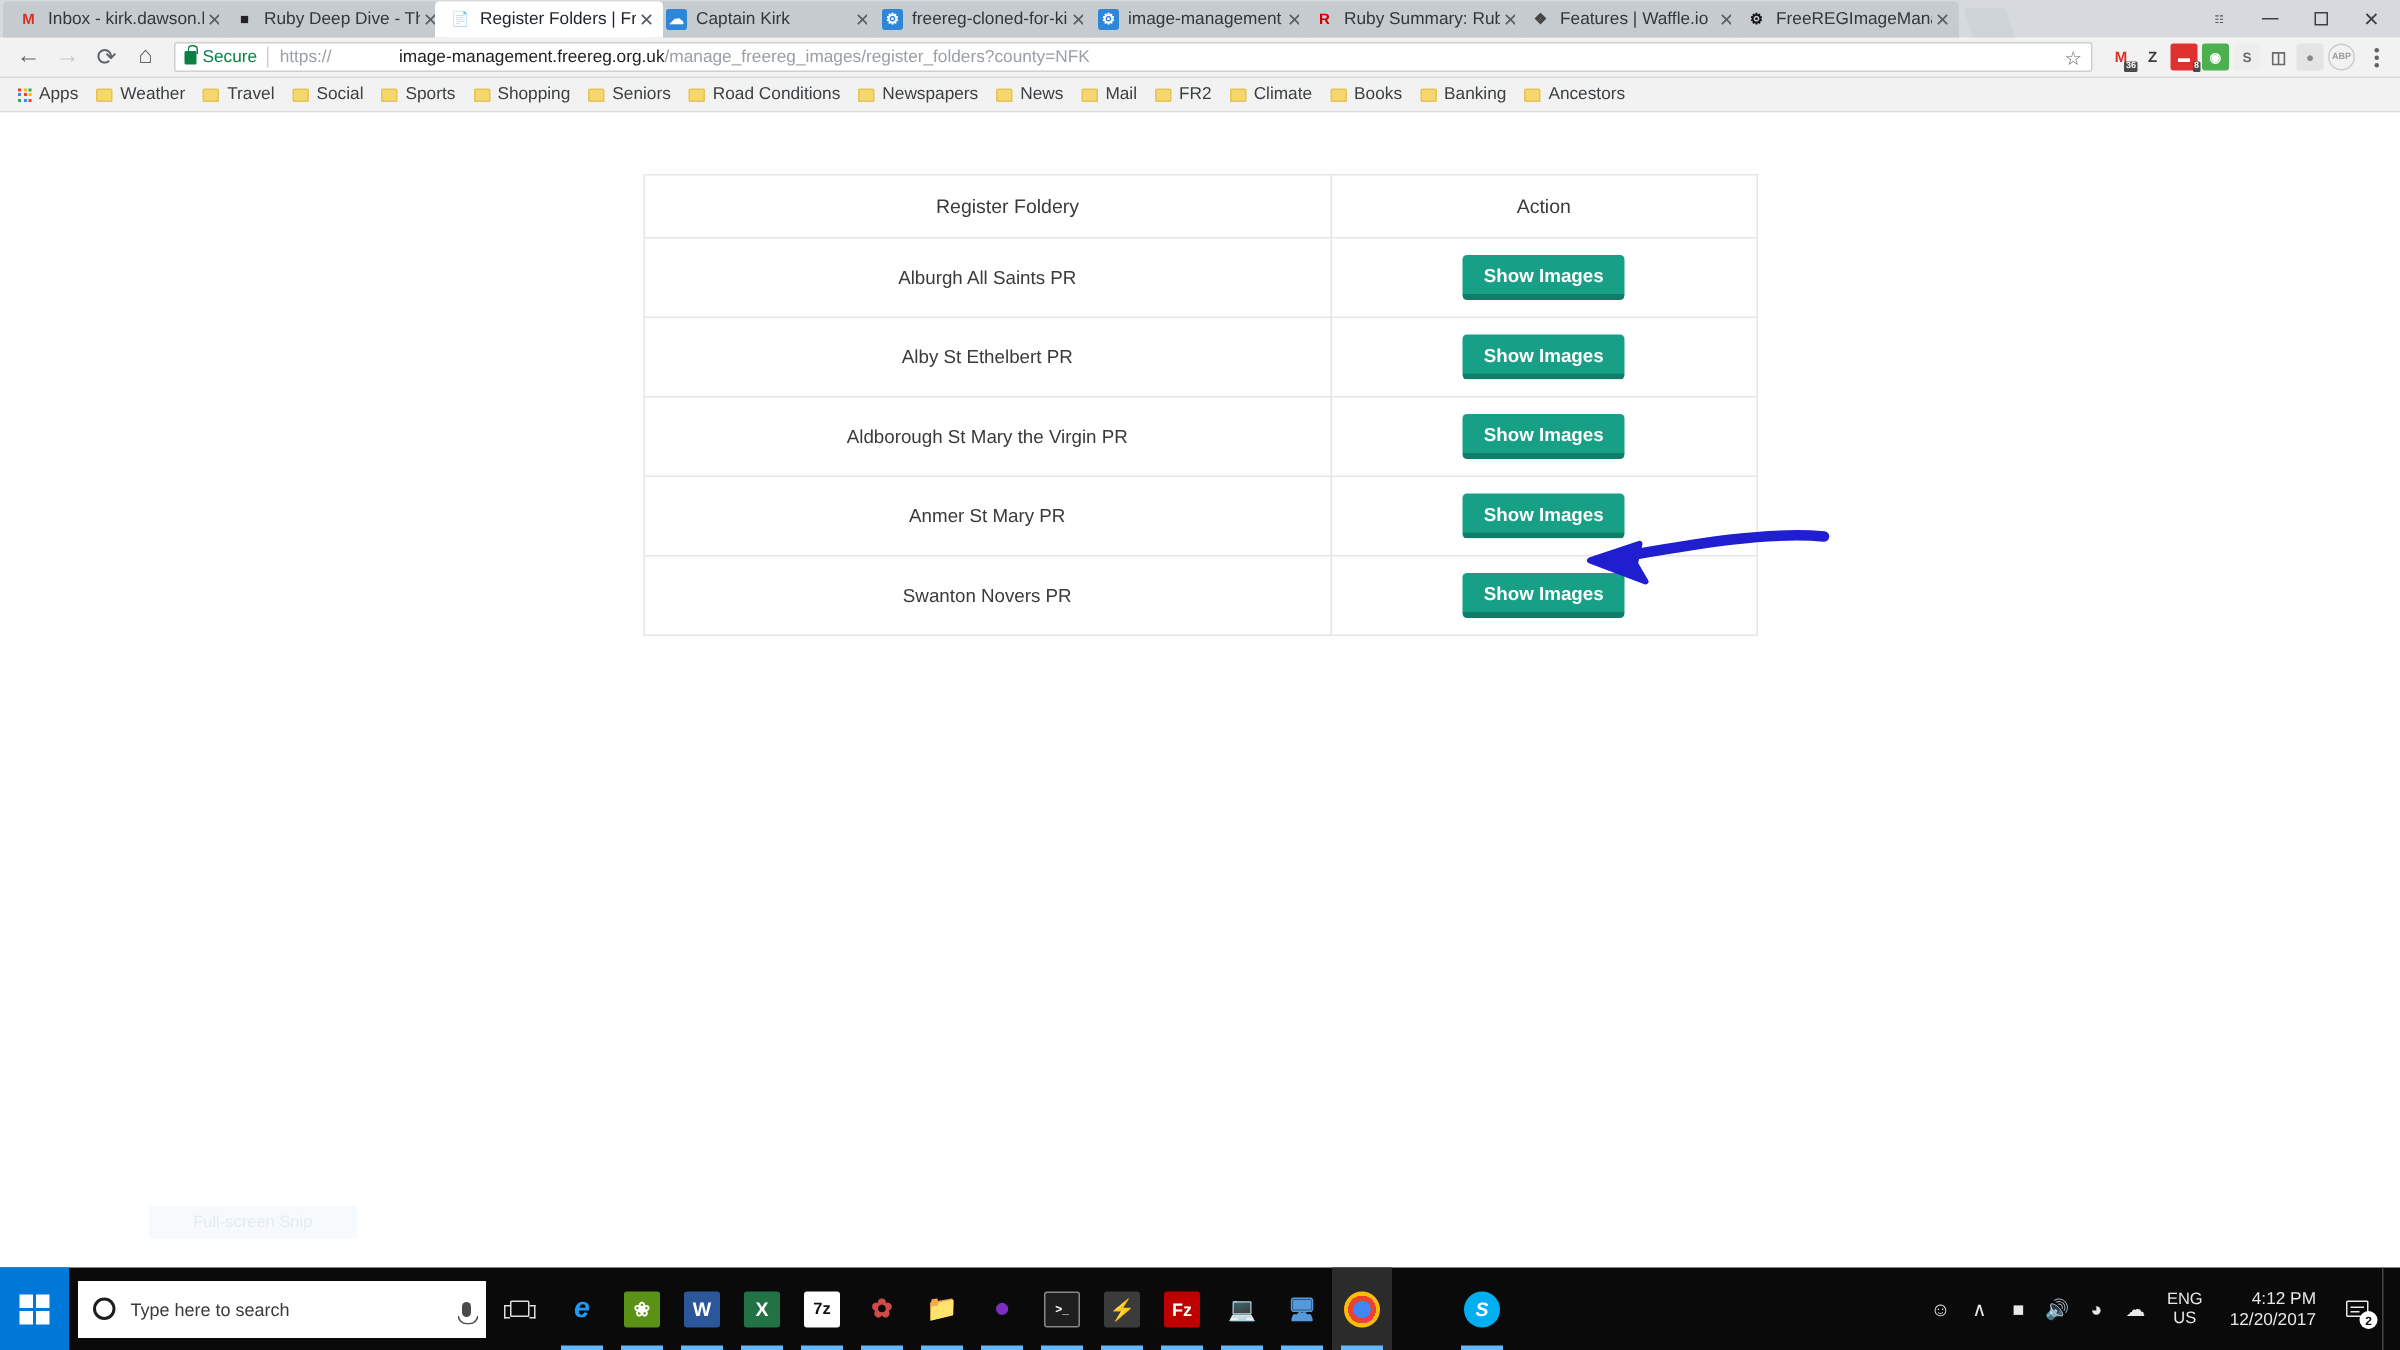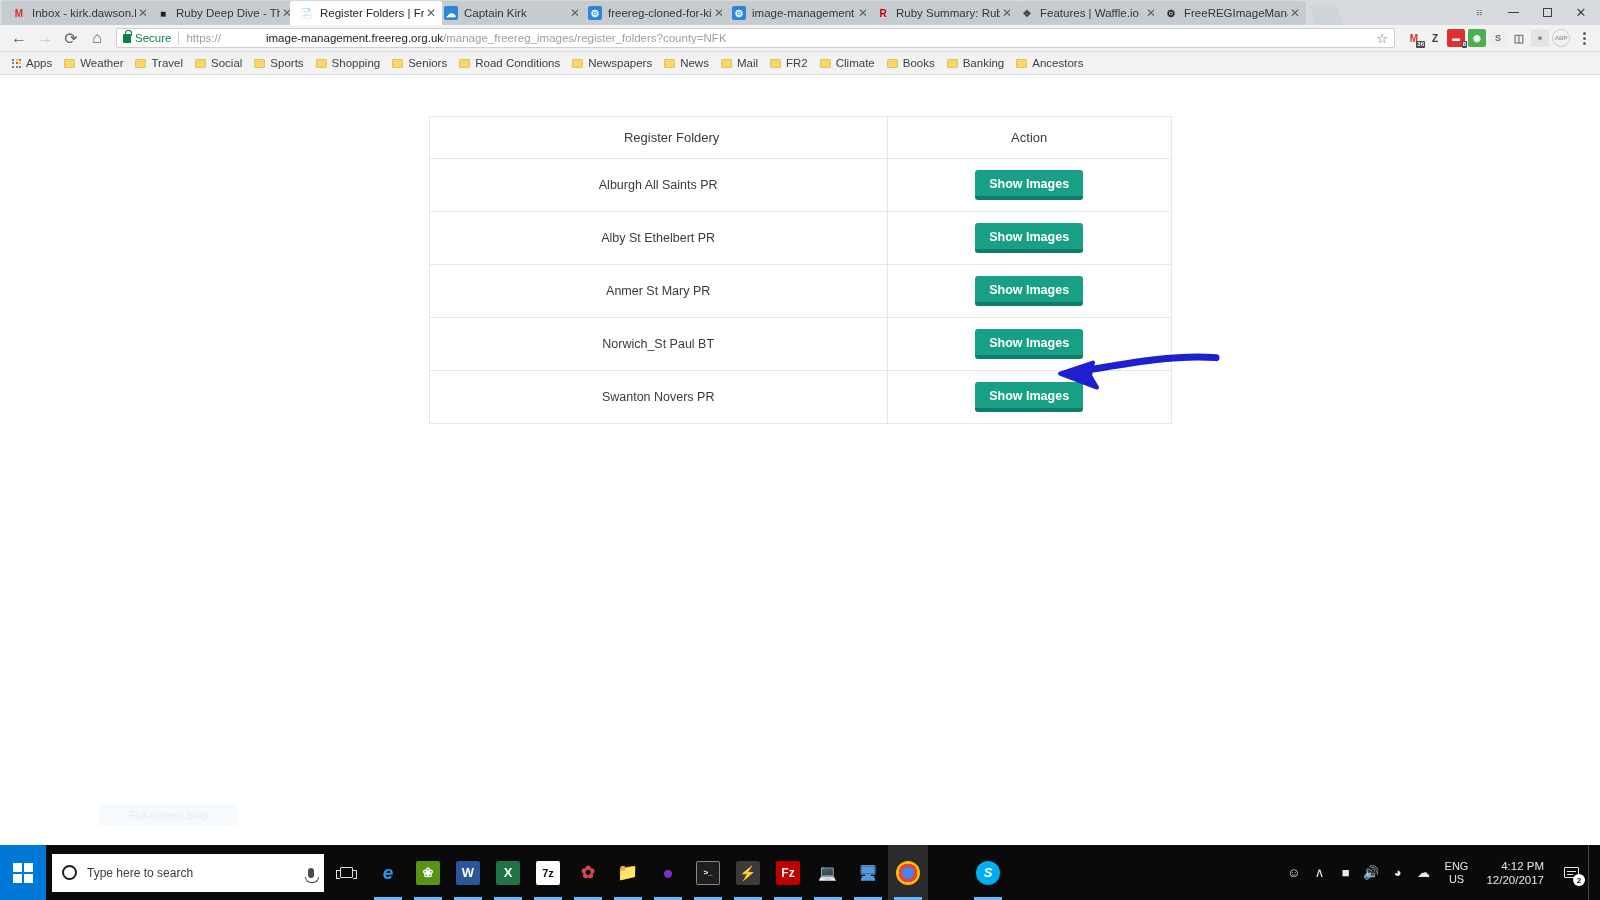--- a/index.html
+++ b/index.html
@@ -612,25 +612,25 @@
       <tbody>
         <tr>
           <td>Alburgh All Saints PR</td>
           <td><button class="show-btn">Show Images</button></td>
         </tr>
         <tr>
           <td>Alby St Ethelbert PR</td>
           <td><button class="show-btn">Show Images</button></td>
         </tr>
         <tr>
-          <td>Anmer St Mary PR</td>
+          <td>Aldborough St Mary the Virgin PR</td>
           <td><button class="show-btn">Show Images</button></td>
         </tr>
         <tr>
-          <td>Norwich_St Paul BT</td>
+          <td>Anmer St Mary PR</td>
           <td><button class="show-btn">Show Images</button></td>
         </tr>
         <tr>
           <td>Swanton Novers PR</td>
           <td><button class="show-btn">Show Images</button></td>
         </tr>
       </tbody>
     </table>
 
     <div class="ghost-snip">Full-screen Snip</div>

